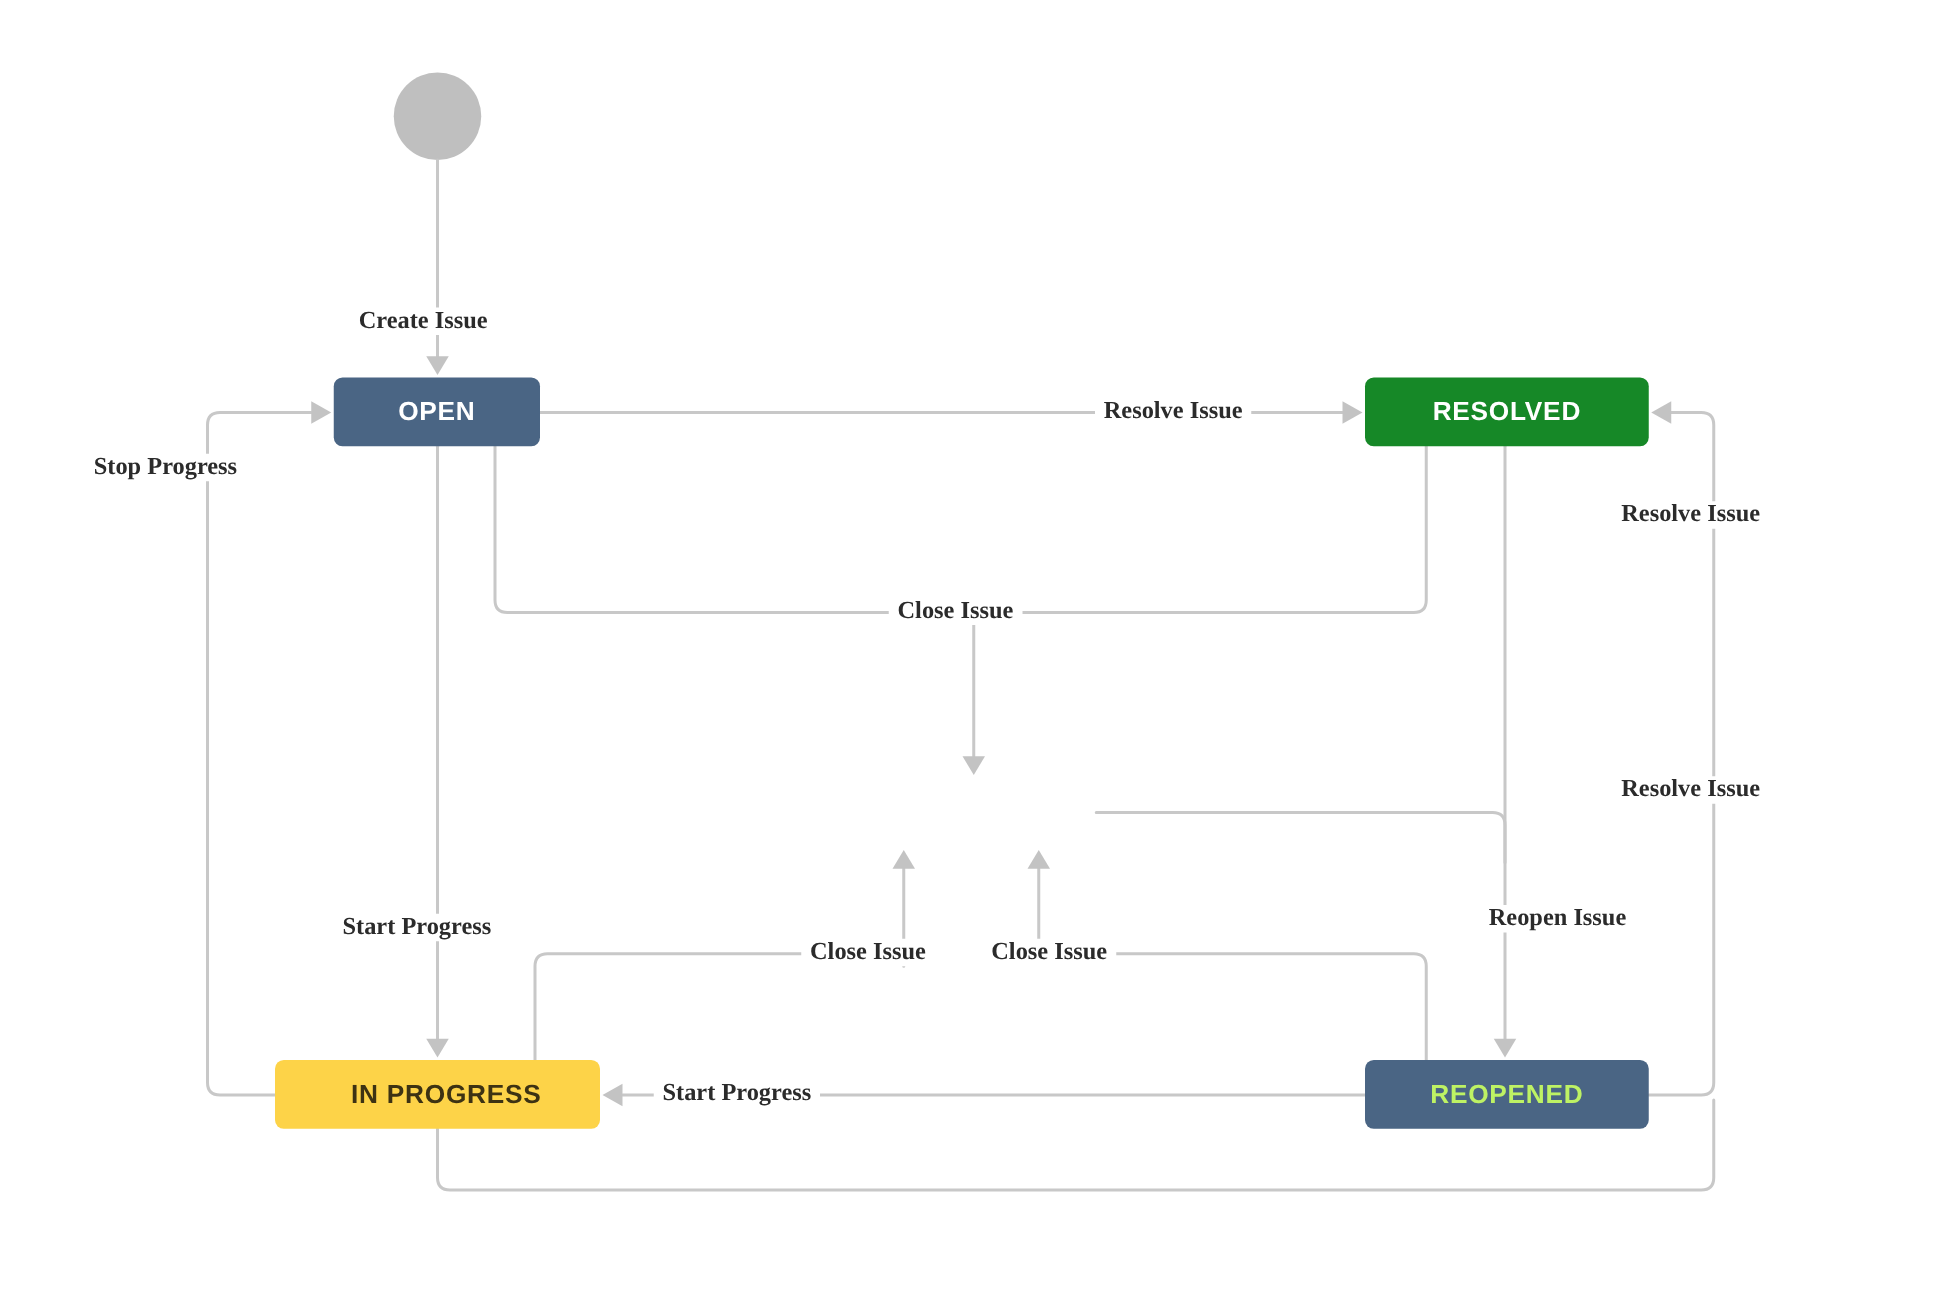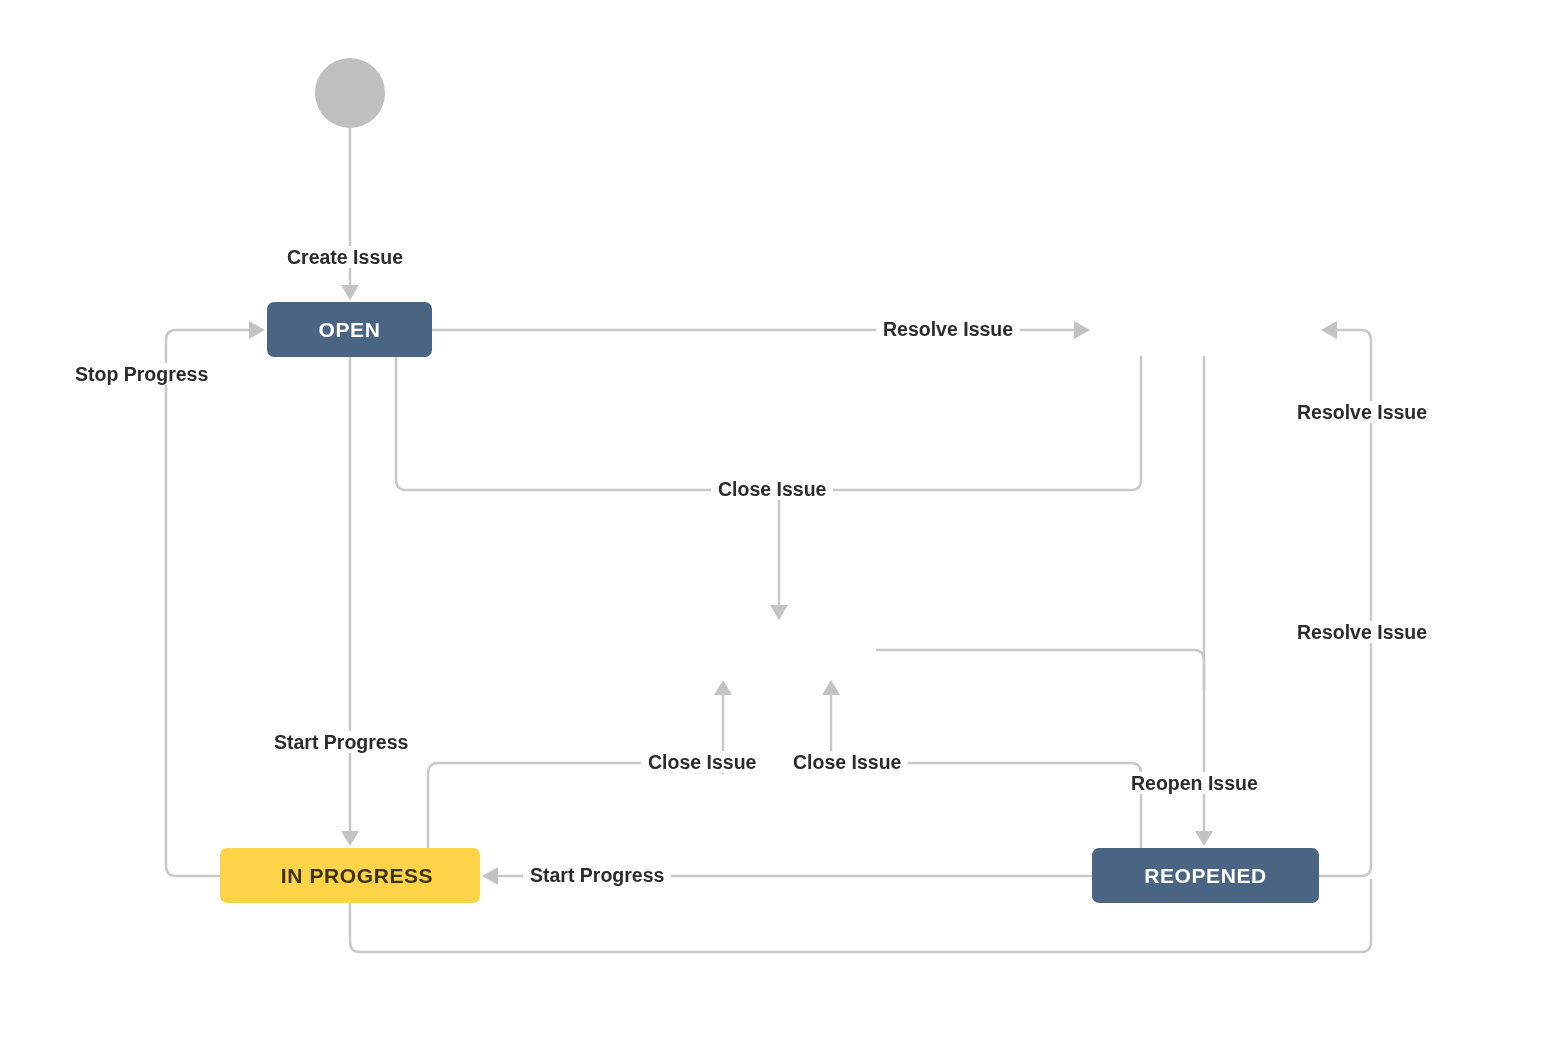--- a/index.html
+++ b/index.html
@@ -56,20 +56,21 @@
   .edge-label {
     position: absolute;
     font-size: 19.5px;
     font-weight: bold;
     color: #2b2b2b;
     white-space: nowrap;
     background: #ffffff;
     padding: 0 7px;
     line-height: 1.15;
     user-select: none;
+    font-family: Liberation Serif, serif;
   }
 </style>
 </head>
 <body>
 
 <div id="canvas">
 
   <svg class="edges" viewBox="0 0 1557 1047" xmlns="http://www.w3.org/2000/svg">
 
     <circle class="start-node" cx="350" cy="93" r="35"></circle>
@@ -109,45 +110,48 @@
     <polygon class="arrow-head" points="1337,321 1337,339 1321,330"></polygon>
 
     <path class="edge-path" d="M 350 903 L 350 942 Q 350 952 360 952 L 1361 952 Q 1371 952 1371 942 L 1371 880"></path>
 
   </svg>
 
   <div class="node" style="left:267px; top:302px; width:165px; height:55px; background:#4A6584; color:#ffffff; font-size:21px;">
     <span class="node-label">OPEN</span>
   </div>
 
+  <div class="node" style="left:1092px; top:302px; width:227px; height:55px; background:#168827; color:#ffffff; font-size:21px;">
+    <span class="node-label">RESOLVED</span>
+  </div>
 
 
   <div class="node" style="left:220px; top:848px; width:260px; height:55px; background:#FDD348; color:#3d3213; font-size:21px;padding-left:14px;">
     <span class="node-label">IN PROGRESS</span>
   </div>
 
-  <div class="node" style="left:1092px; top:848px; width:227px; height:55px; background:#4A6584; color:#ffffff; font-size:21px;">
+  <div class="node" style="left:1092px; top:848px; width:227px; height:55px; background:#4A6584; color:#bef264; font-size:21px;">
     <span class="node-label">REOPENED</span>
   </div>
 
   <div class="edge-label" style="left:280px; top:246px;">Create Issue</div>
 
   <div class="edge-label" style="left:876px; top:318px;">Resolve Issue</div>
 
   <div class="edge-label" style="left:711px; top:478px;">Close Issue</div>
 
   <div class="edge-label" style="left:267px; top:731px;">Start Progress</div>
 
   <div class="edge-label" style="left:68px; top:363px;">Stop Progress</div>
 
   <div class="edge-label" style="left:641px; top:751px;">Close Issue</div>
 
   <div class="edge-label" style="left:786px; top:751px;">Close Issue</div>
 
   <div class="edge-label" style="left:523px; top:864px;">Start Progress</div>
 
-  <div class="edge-label" style="left:1124px; top:724px;margin-top:48px;">Reopen Issue</div>
+  <div class="edge-label" style="left:1184px; top:724px;">Reopen Issue</div>
 
   <div class="edge-label" style="left:1290px; top:401px;">Resolve Issue</div>
 
   <div class="edge-label" style="left:1290px; top:621px;">Resolve Issue</div>
 
 </div>
 
 </body></html>

